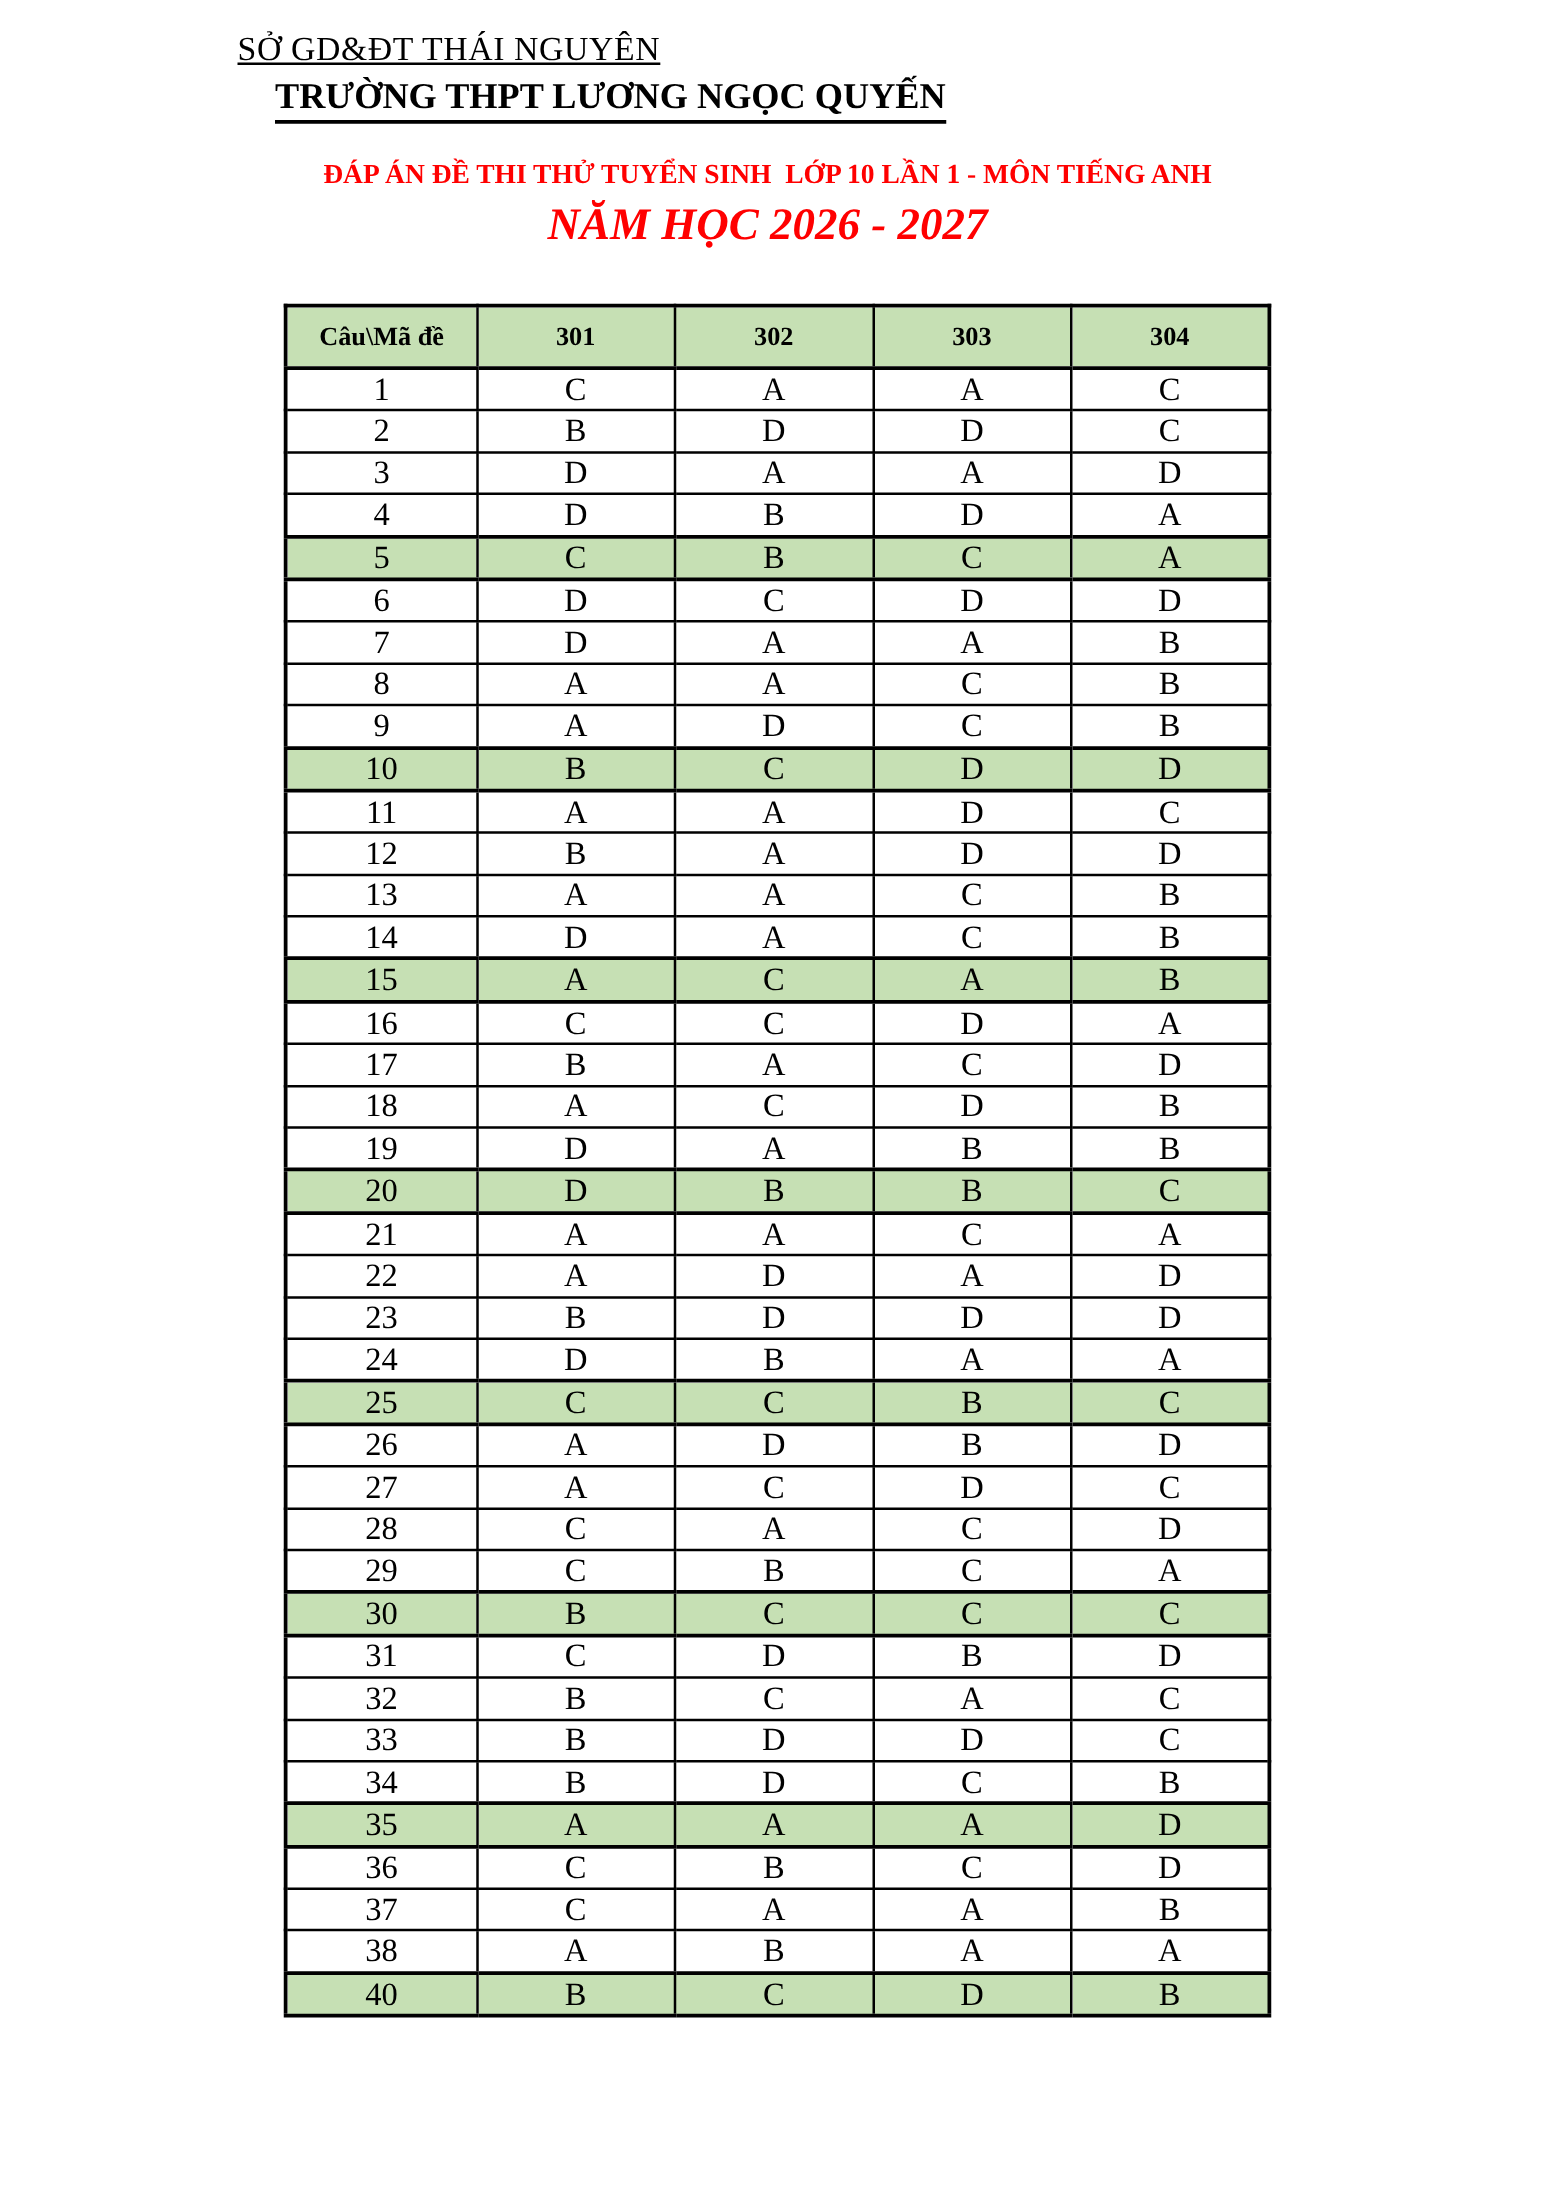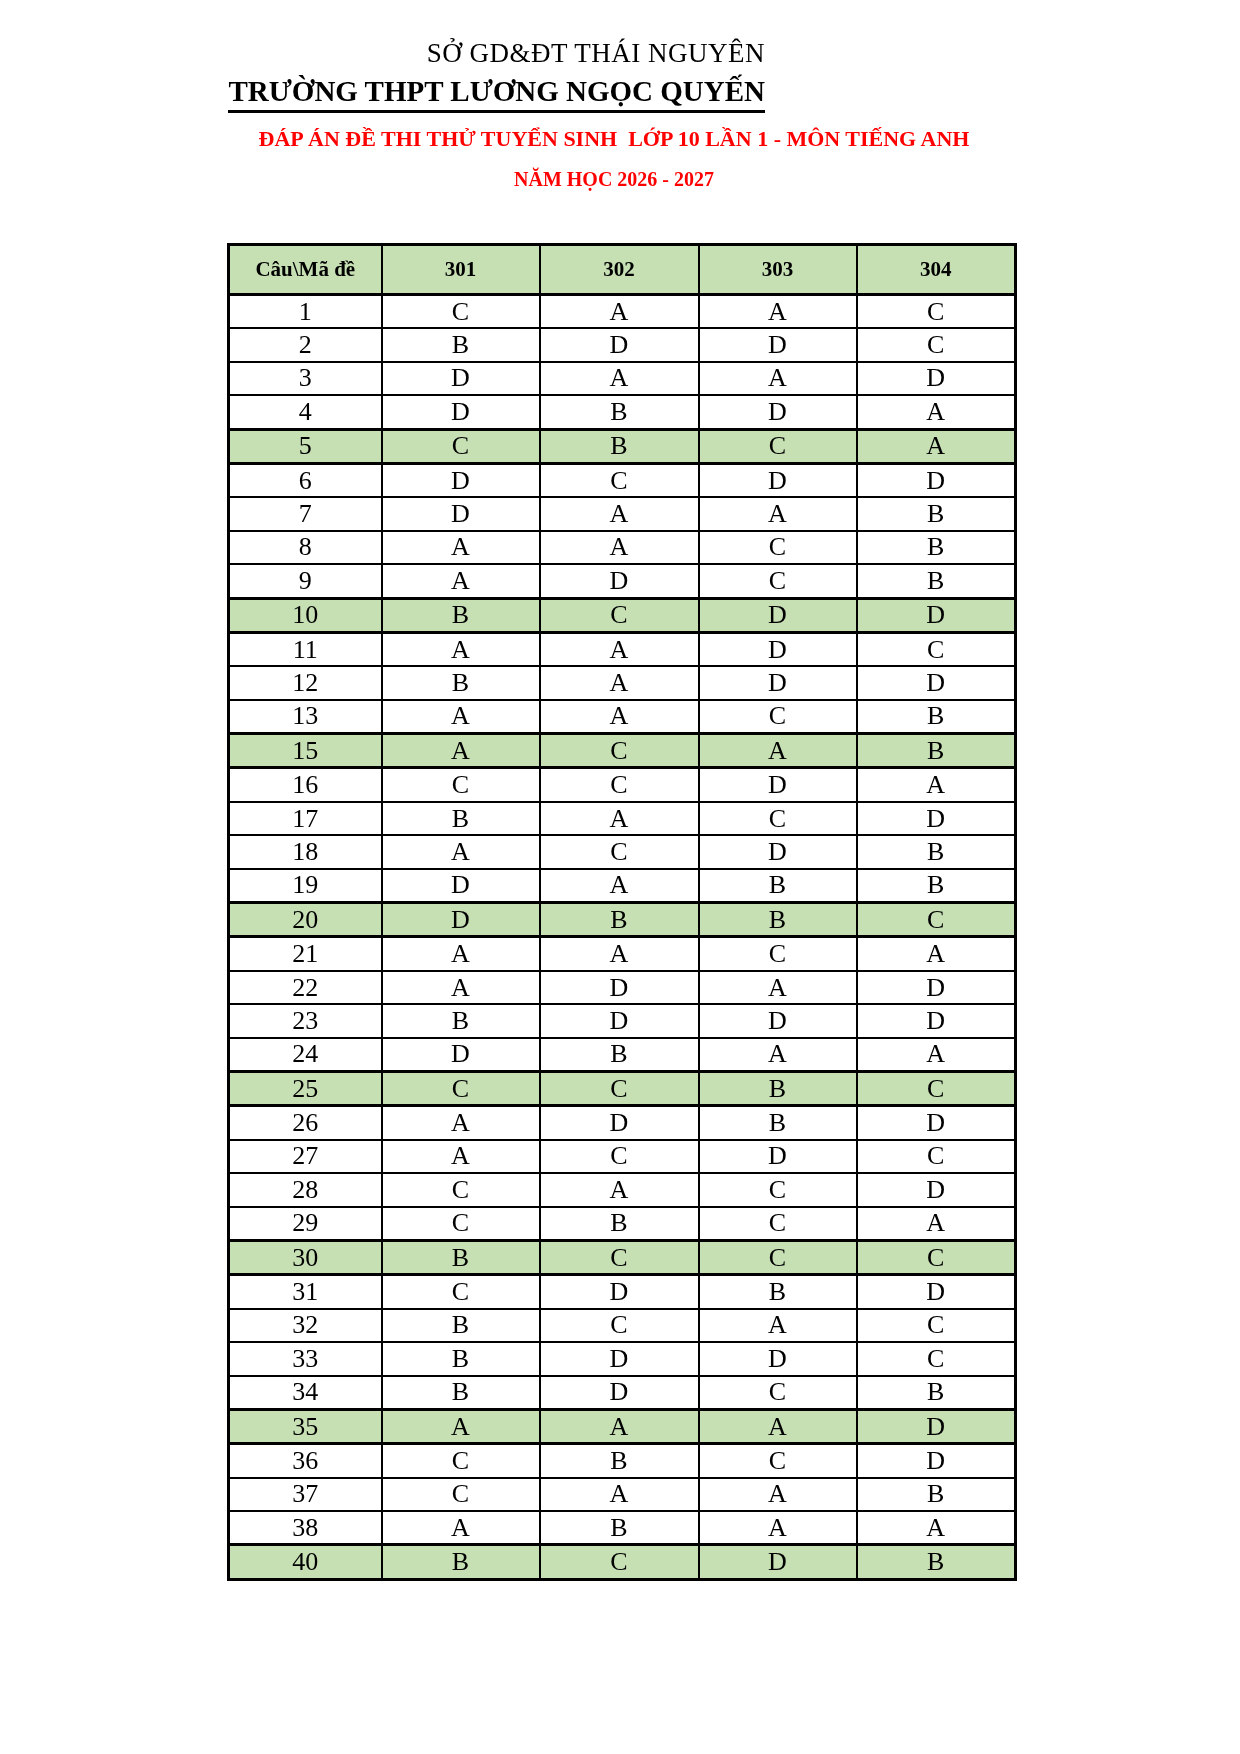--- a/index.html
+++ b/index.html
@@ -10,23 +10,24 @@
     background: #ffffff;
     font-family: "Liberation Serif", serif;
     color: #000000;
     overflow: hidden;
   }
 
   
   .org-header {
     position: absolute;
     left: 190px;
-    top: 36px;
+    top: 22px;
     width: 575px;
-    text-align: right;
+    text-align: left;
+    text-decoration: underline;
   }
   .org-line1 {
     font-size: 27px;
     line-height: 34px;
     letter-spacing: 0.5px;
   }
   .org-line2 {
     margin-top: 4px;
     font-size: 29px;
     font-weight: bold;
@@ -48,22 +49,23 @@
     text-align: center;
     font-weight: bold;
     color: var(--title-red, #ff0000);
   }
   .title-line1 {
     font-size: 22px;
     line-height: 42px;
     white-space: pre-wrap;
   }
   .title-line2 {
-    font-size: 20px;
+    font-size: 36px;
     line-height: 38px;
+    font-style: italic;
   }
 
   
   table.answer-table {
     position: absolute;
     left: 227px;
     top: 243px;
     width: 787px;
     border-collapse: collapse;
     table-layout: fixed;
@@ -213,20 +215,27 @@
           <td>D</td>
           <td>D</td>
         </tr>
         <tr>
           <td>13</td>
           <td>A</td>
           <td>A</td>
           <td>C</td>
           <td>B</td>
         </tr>
+        <tr>
+          <td>14</td>
+          <td>D</td>
+          <td>A</td>
+          <td>C</td>
+          <td>B</td>
+        </tr>
         <tr class="hl">
           <td>15</td>
           <td>A</td>
           <td>C</td>
           <td>A</td>
           <td>B</td>
         </tr>
         <tr>
           <td>16</td>
           <td>C</td>

